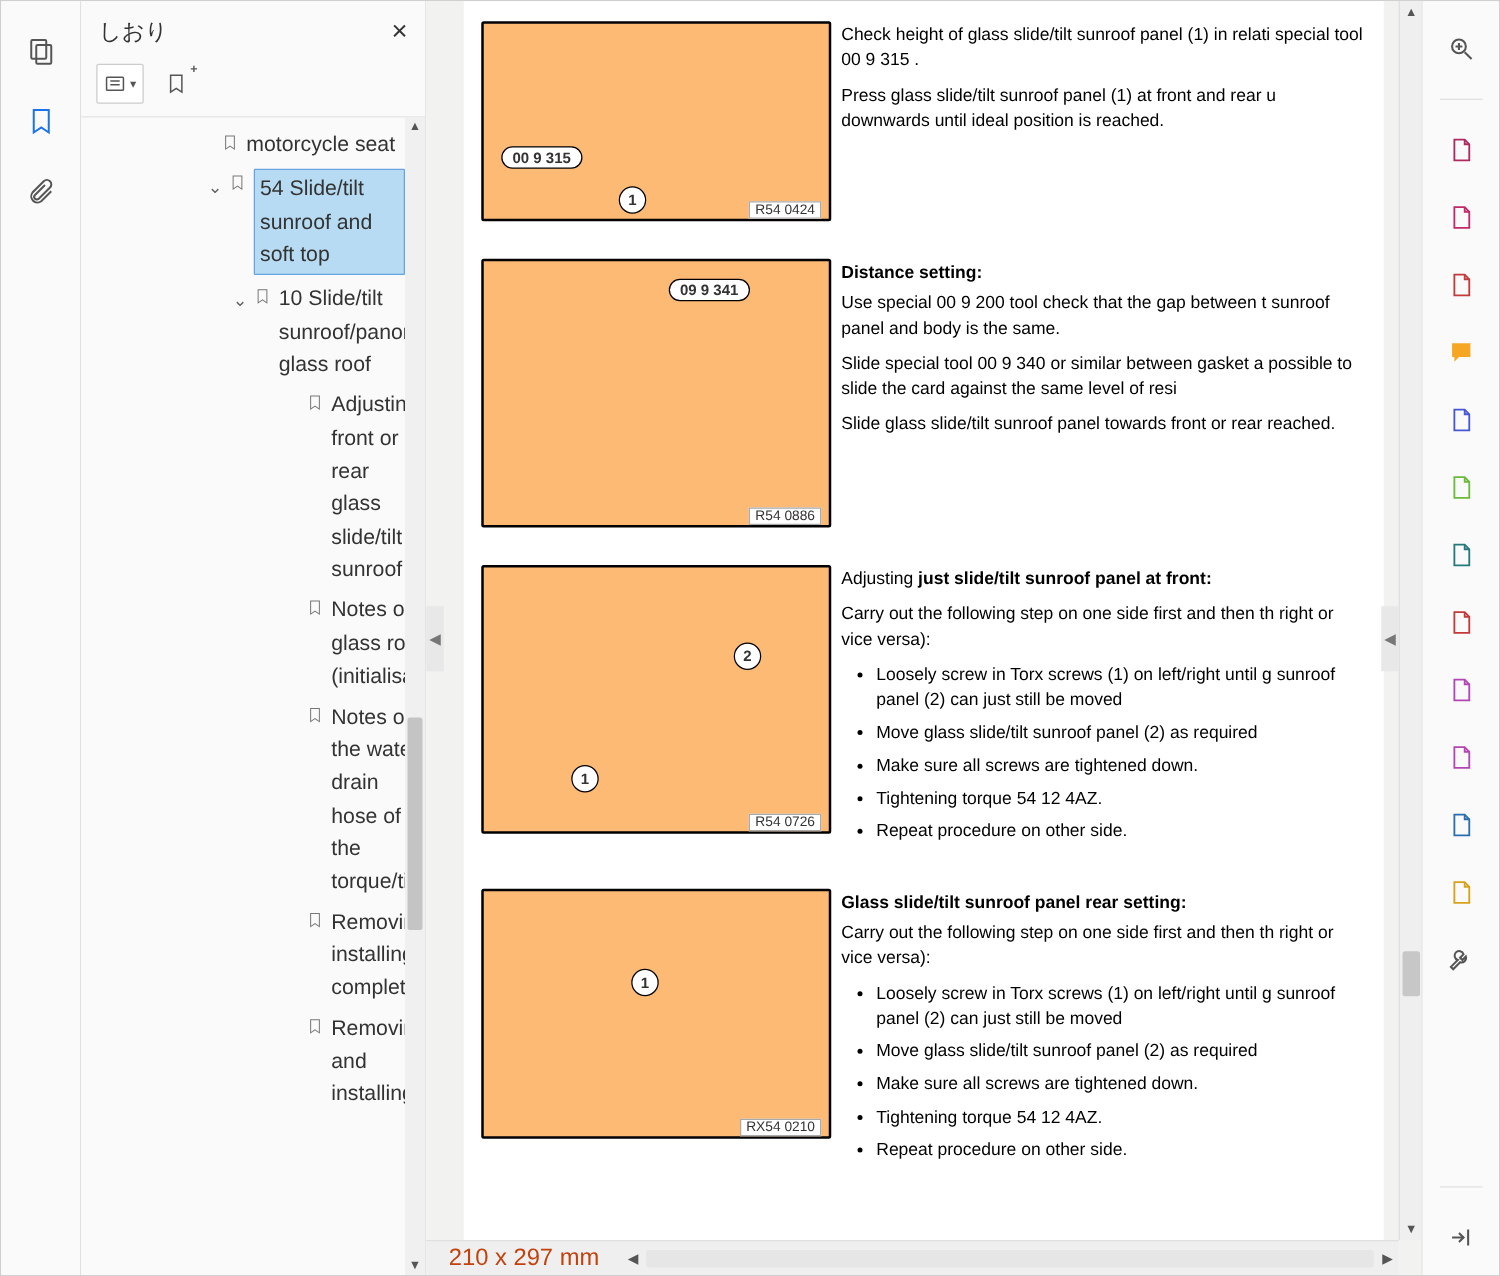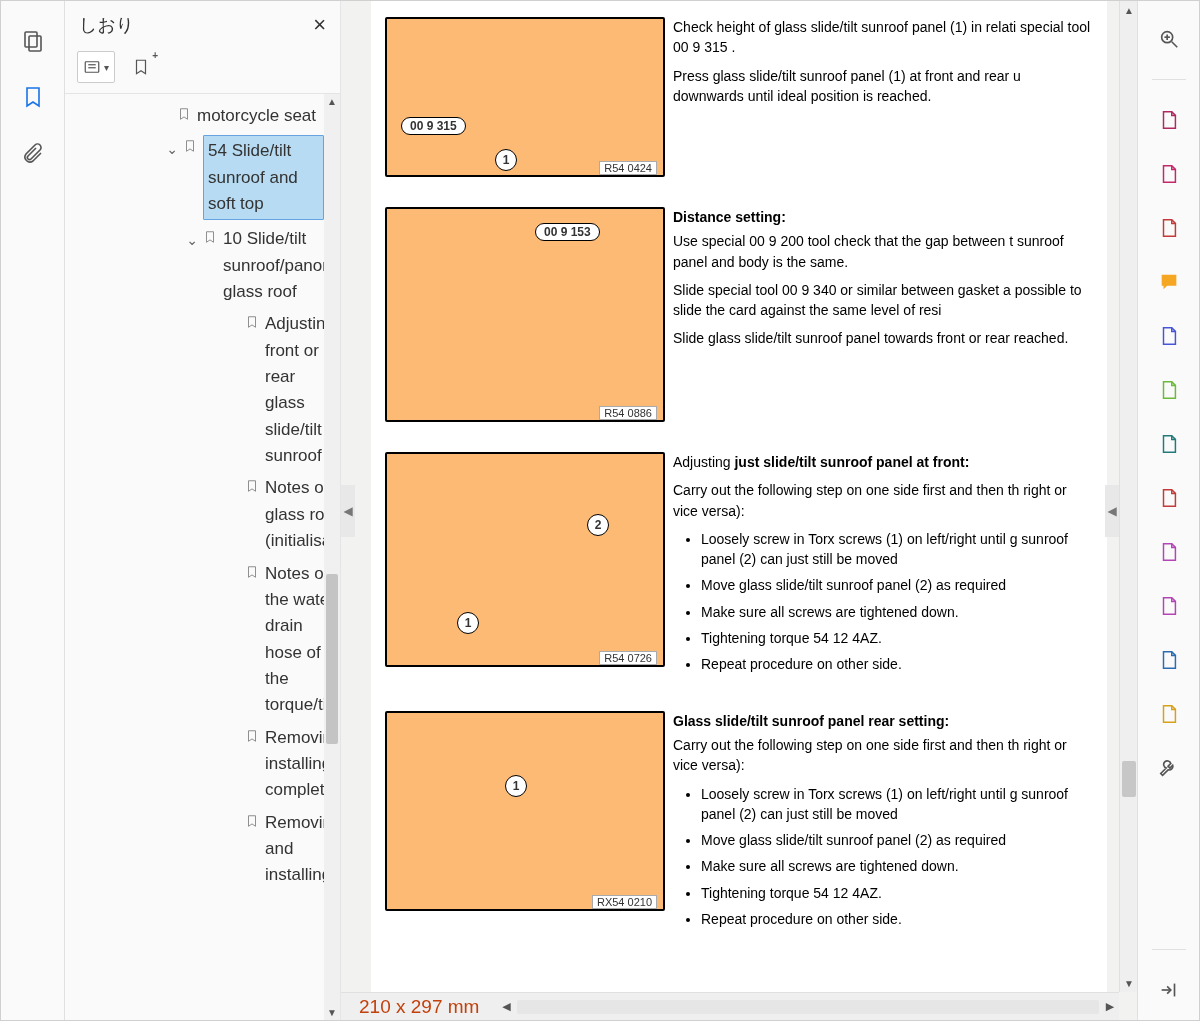--- a/index.html
+++ b/index.html
@@ -219,21 +219,21 @@
               </div>
             </div>
             <div class="txt">
               <p>Check height of glass slide/tilt sunroof panel (1) in relati  special tool 00 9 315 .</p>
               <p>Press glass slide/tilt sunroof panel (1) at front and rear u  downwards until ideal position is reached.</p>
             </div>
           </div>
           <div class="sect">
             <div class="figure">
               <div class="figbox" style="height: 215px;">
-                <div class="call pill" style="left: 148px; top: 14px;">00 9 153</div>
+                <div class="call pill" style="left: 148px; top: 14px;">09 9 341</div>
                 <div class="figid">R54 0886</div>
               </div>
             </div>
             <div class="txt">
               <p class="title">Distance setting:</p>
               <p>Use special 00 9 200 tool check that the gap between t  sunroof panel and body is the same.</p>
               <p>Slide special tool 00 9 340 or similar between gasket a  possible to slide the card against the same level of resi</p>
               <p>Slide glass slide/tilt sunroof panel towards front or rear  reached.</p>
             </div>
           </div>

